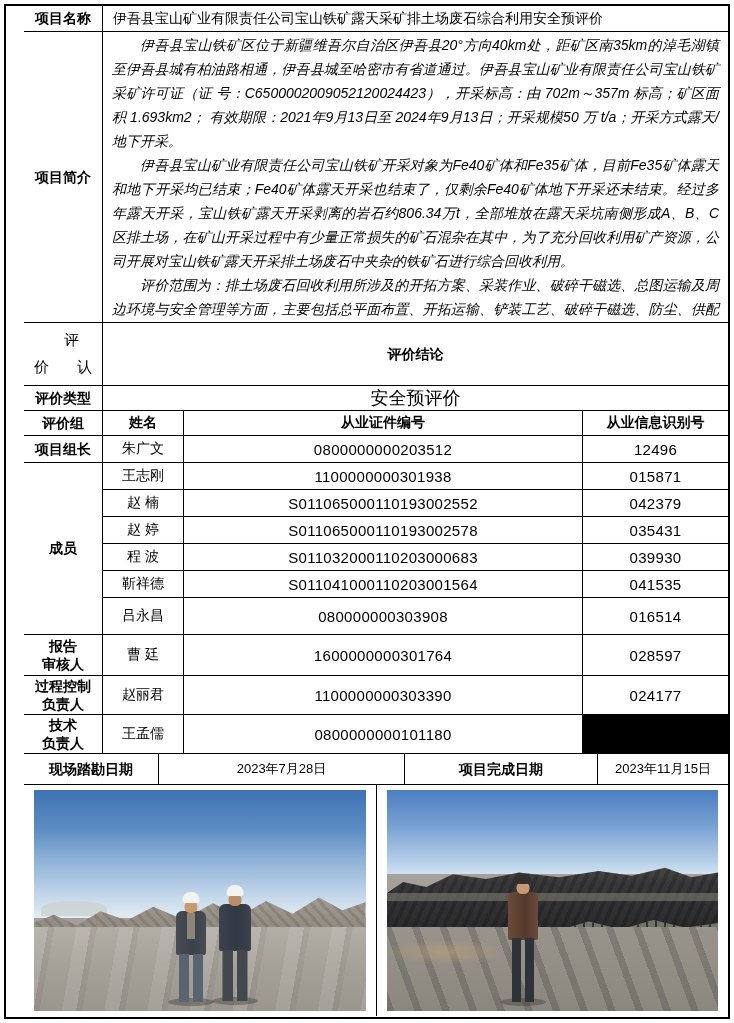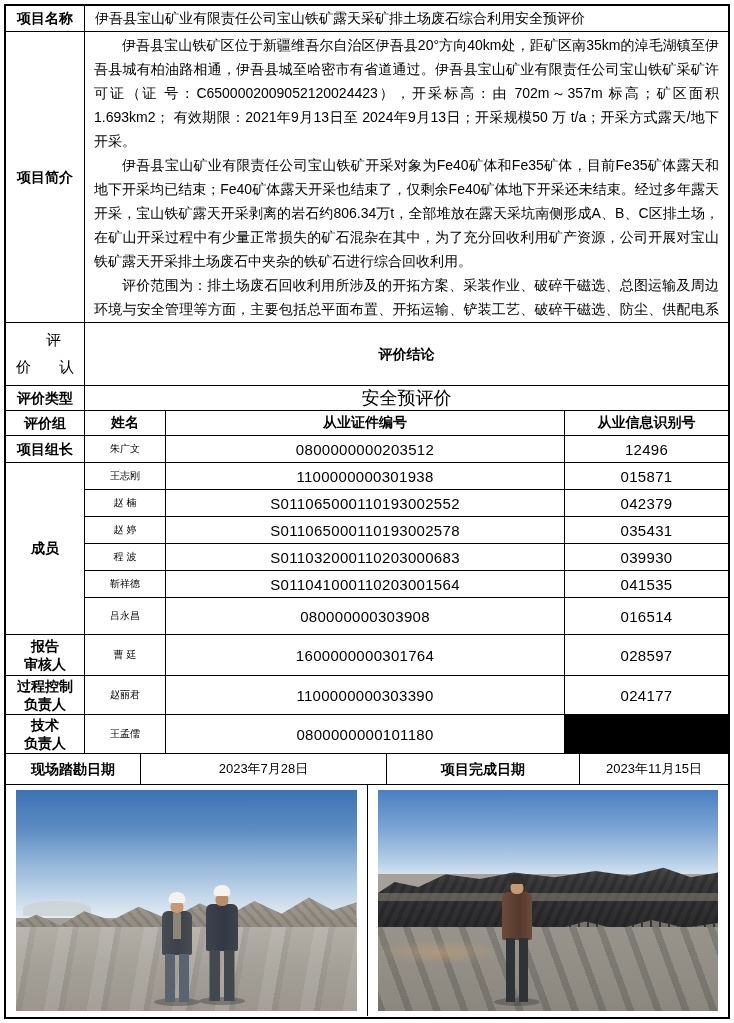--- a/index.html
+++ b/index.html
@@ -9,43 +9,43 @@
     font-family: "Liberation Sans", "DejaVu Sans", sans-serif;
     color: #000;
   }
   .page { position: relative; width: 734px; height: 1023px; background: #fff; }
   .frame {
     position: absolute; left: 4px; top: 4px;
     width: 726px; height: 1015px;
     border: 2px solid #000; background: #fff;
   }
   .grid { display: grid; background: #000; gap: 1px; }
-  .sec { border-bottom: 1px solid #000; }
+  .sec { border-bottom: 1px solid #000; margin-left: 18px; }
   .sec:last-child { border-bottom: none; }
   .c { background: #fff; display: flex; align-items: center; justify-content: center; overflow: hidden; }
   .lab { font-weight: bold; font-size: 14px; text-align: center; white-space: pre-line; line-height: 1.3; }
 
   
   .gridA { grid-template-columns: 78px 1fr; grid-template-rows: 25px 290px 62px 24px; }
   .titleCell { justify-content: flex-start; padding: 0 10px; font-size: 14px; }
-  .introCell { display: block; padding: 1px 9px; }
+  .introCell { display: block; padding: 1px 9px; font-style: italic; }
   .introCell p { font-size: 14px; line-height: 24px; text-indent: 2em; text-align: justify; }
   .conclCell { display: block; padding: 3px 10px; font-size: 15px; line-height: 27px; }
   .conclCell p { text-indent: 2em; text-align: justify; }
   .conclBold { font-weight: bold; font-size: 15.5px; }
   .typeCell { font-size: 18px; }
 
   
   .gridB {
     grid-template-columns: 78px 80px 398px 1fr;
     grid-template-rows: 24px 26px 26px 26px 26px 26px 26px 36px 40px 38px 38px;
   }
   .member-span { grid-row: 3 / span 6; grid-column: 1; }
   .hdr { font-weight: bold; font-size: 14px; }
-  .nameCell { font-size: 10px; }
+  .nameCell { font-size: 14px; }
   .numCell { font-size: 15px; letter-spacing: 0.3px; }
 
   
   .gridC { grid-template-columns: 134px 245px 192px 1fr; grid-template-rows: 30px; }
   .dateVal { font-size: 13px; }
 
   
   .gridD { grid-template-columns: 1fr 1fr; grid-template-rows: 231px; }
   .photoCell { padding: 5px 10px; }
   .photo { position: relative; width: 100%; height: 100%; overflow: hidden; background: #a5a19a; }

